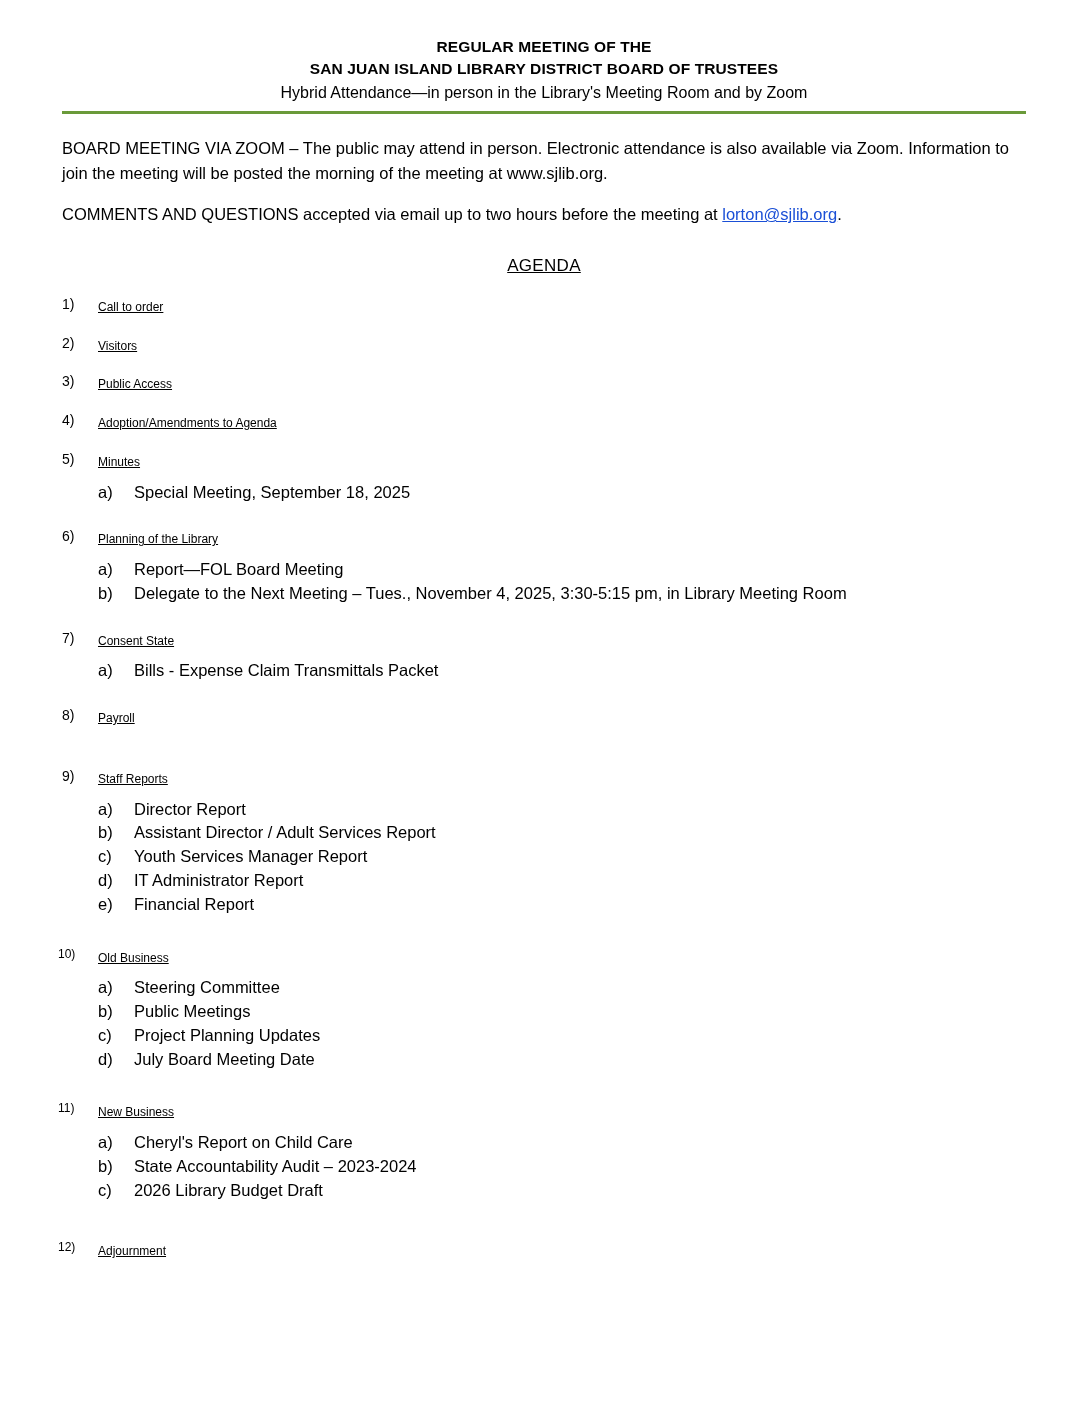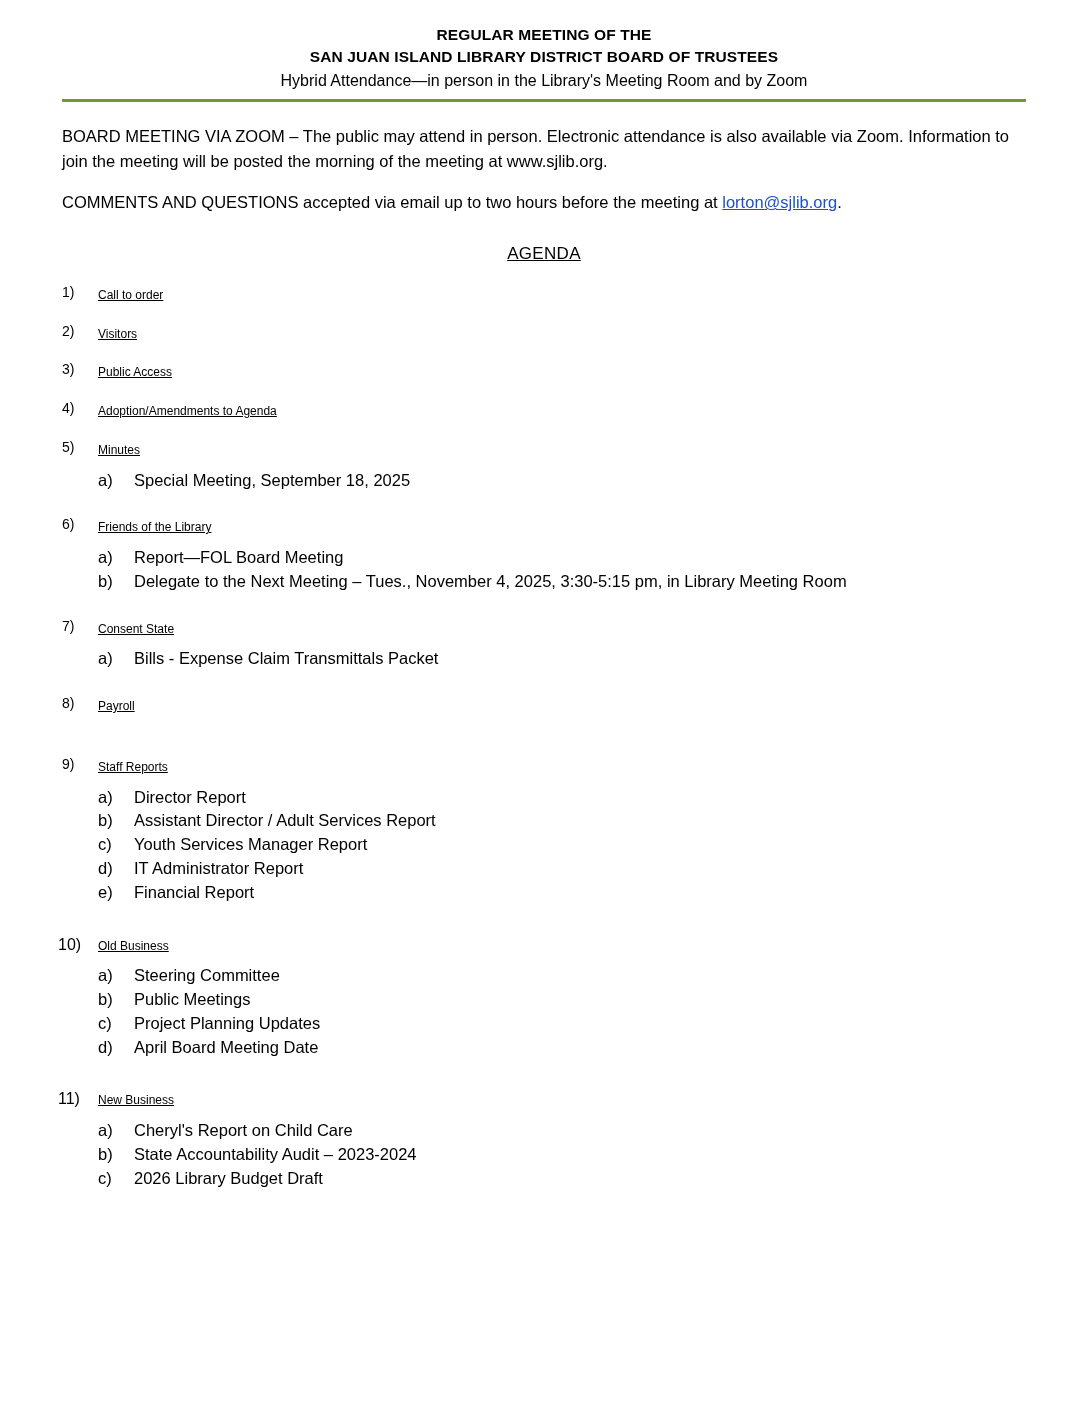--- a/index.html
+++ b/index.html
@@ -12,21 +12,21 @@
     height: 1408px;
     font-family: "Liberation Sans", sans-serif;
     color: #000000;
     position: relative;
     overflow: hidden;
   }
   .page {
     width: 1088px;
     height: 1408px;
     box-sizing: border-box;
-    padding: 24px 62px 0 62px;
+    padding: 36px 62px 0 62px;
     position: relative;
   }
 
   
   .doc-header {
     text-align: center;
     font-weight: bold;
     font-size: 15.5px;
     line-height: 1.45;
     letter-spacing: 0.1px;
@@ -87,21 +87,21 @@
     margin-bottom: 14px;
   }
   .agenda-item .num {
     position: absolute;
     left: 0;
     top: 1px;
     font-size: 14px;
     width: 30px;
   }
   .agenda-item .num.wide {
-    font-size: 16px;
+    font-size: 12px;
     left: -4px;
     width: 38px;
   }
   .agenda-item .txt {
     font-size: 12px;
     line-height: 1.35;
     text-decoration: underline;
   }
   .sub-list {
     margin: 8px 0 0 0;
@@ -179,21 +179,21 @@
         <ul class="sub-list">
           <li class="sub-item">
             <span class="slet">a)</span>
             <span>Special Meeting, September 18, 2025</span>
           </li>
         </ul>
       </li>
 
       <li class="agenda-item gap-sm">
         <span class="num">6)</span>
-        <span class="txt">Friends of the Library</span>
+        <span class="txt">Planning of the Library</span>
         <ul class="sub-list">
           <li class="sub-item">
             <span class="slet">a)</span>
             <span>Report—FOL Board Meeting</span>
           </li>
           <li class="sub-item">
             <span class="slet">b)</span>
             <span>Delegate to the Next Meeting – Tues., November 4, 2025, 3:30-5:15 pm, in Library Meeting Room</span>
           </li>
         </ul>
@@ -253,21 +253,21 @@
           <li class="sub-item">
             <span class="slet">b)</span>
             <span>Public Meetings</span>
           </li>
           <li class="sub-item">
             <span class="slet">c)</span>
             <span>Project Planning Updates</span>
           </li>
           <li class="sub-item">
             <span class="slet">d)</span>
-            <span>April Board Meeting Date</span>
+            <span>July Board Meeting Date</span>
           </li>
         </ul>
       </li>
 
       <li class="agenda-item gap-lg">
         <span class="num wide">11)</span>
         <span class="txt">New Business</span>
         <ul class="sub-list">
           <li class="sub-item">
             <span class="slet">a)</span>
@@ -277,16 +277,20 @@
             <span class="slet">b)</span>
             <span>State Accountability Audit – 2023-2024</span>
           </li>
           <li class="sub-item">
             <span class="slet">c)</span>
             <span>2026 Library Budget Draft</span>
           </li>
         </ul>
       </li>
 
+      <li class="agenda-item">
+        <span class="num wide">12)</span>
+        <span class="txt">Adjournment</span>
+      </li>
 
     </ul>
   </div>
 </div>
 
 </body></html>

